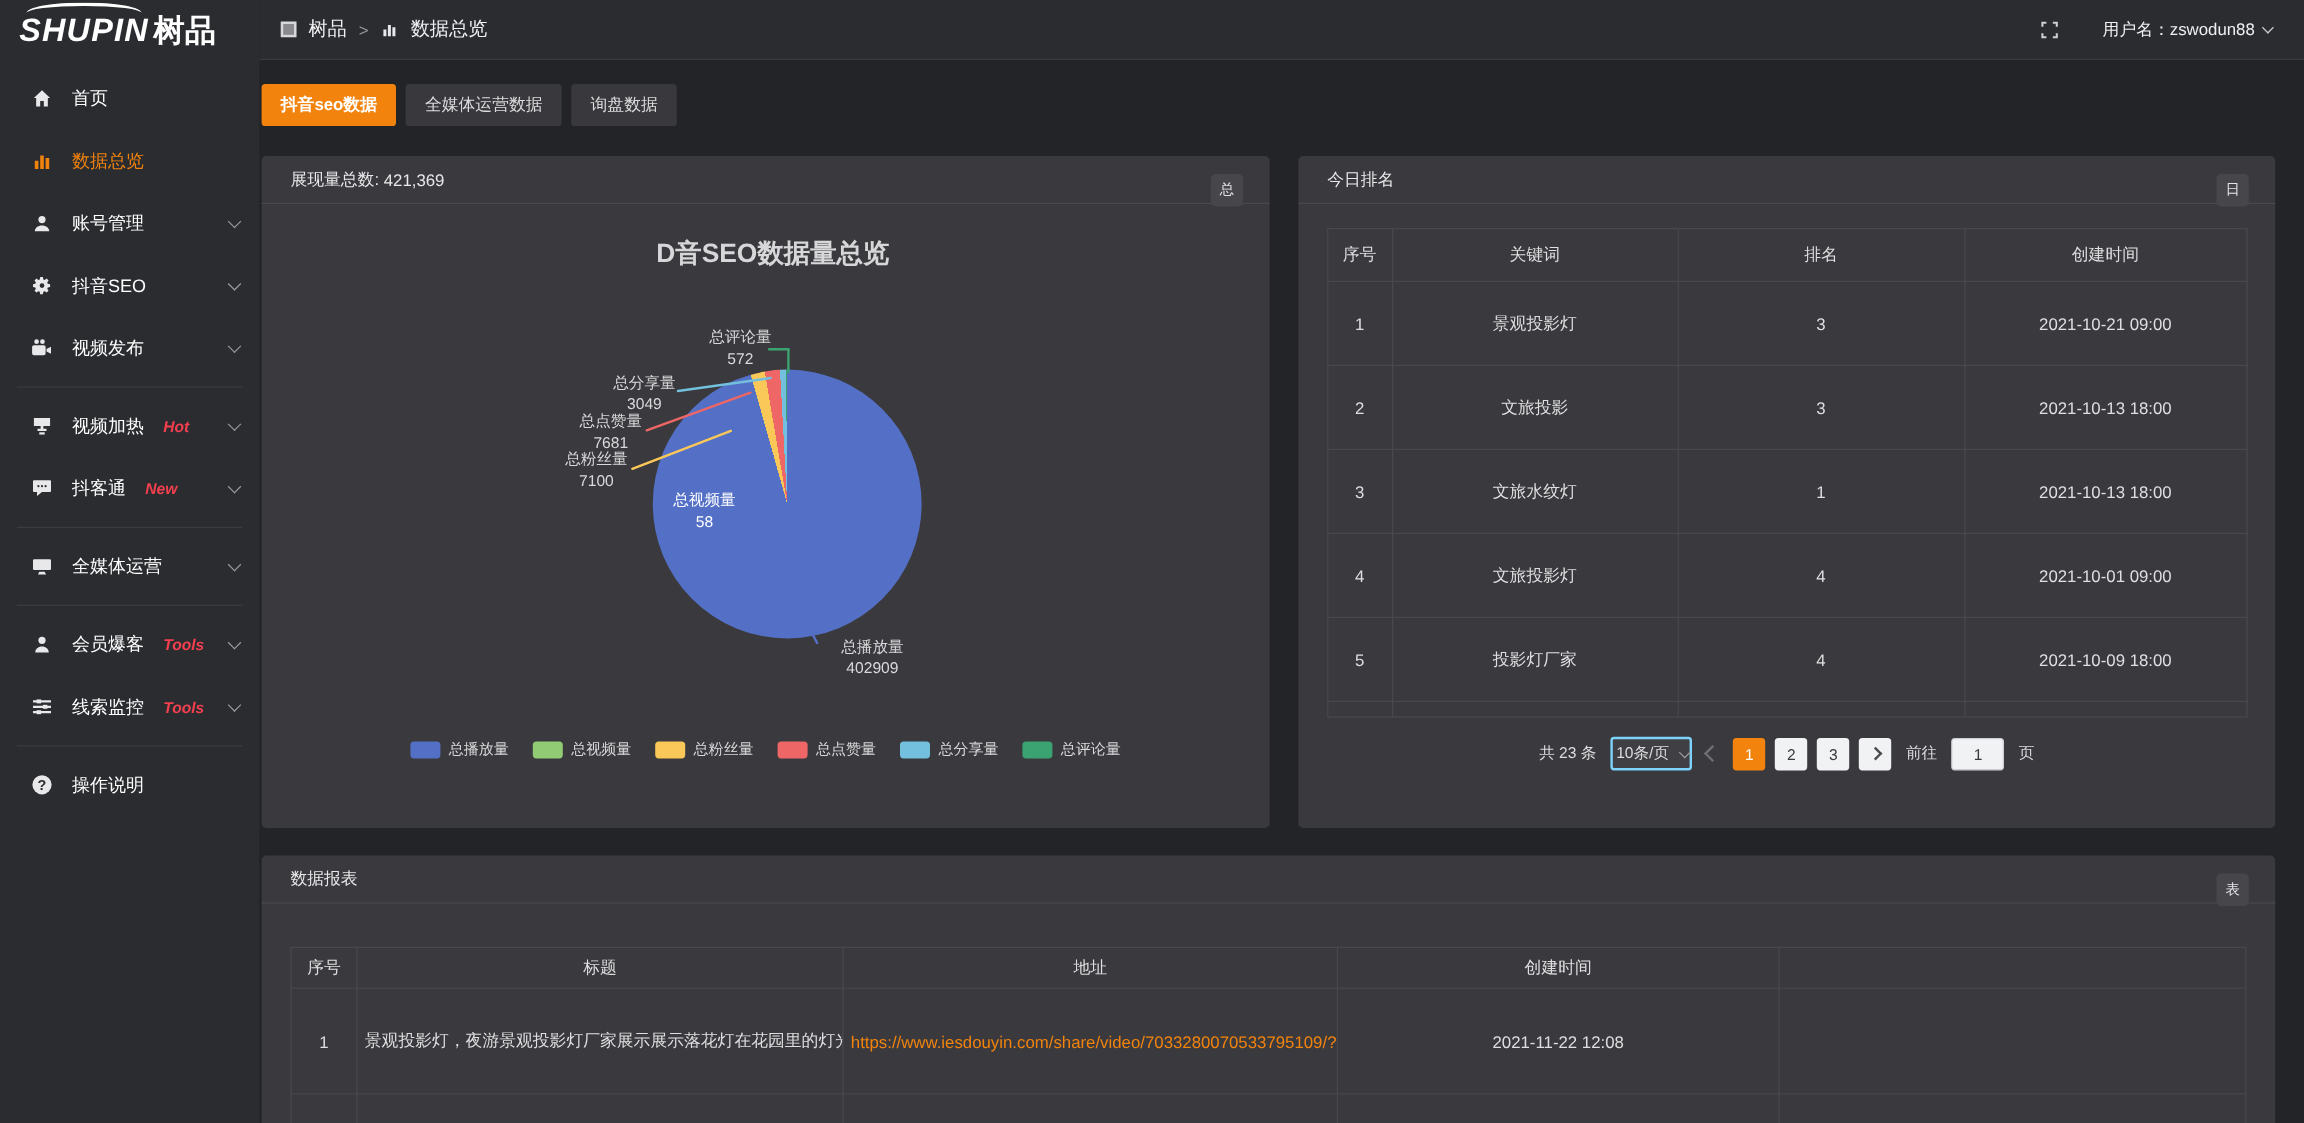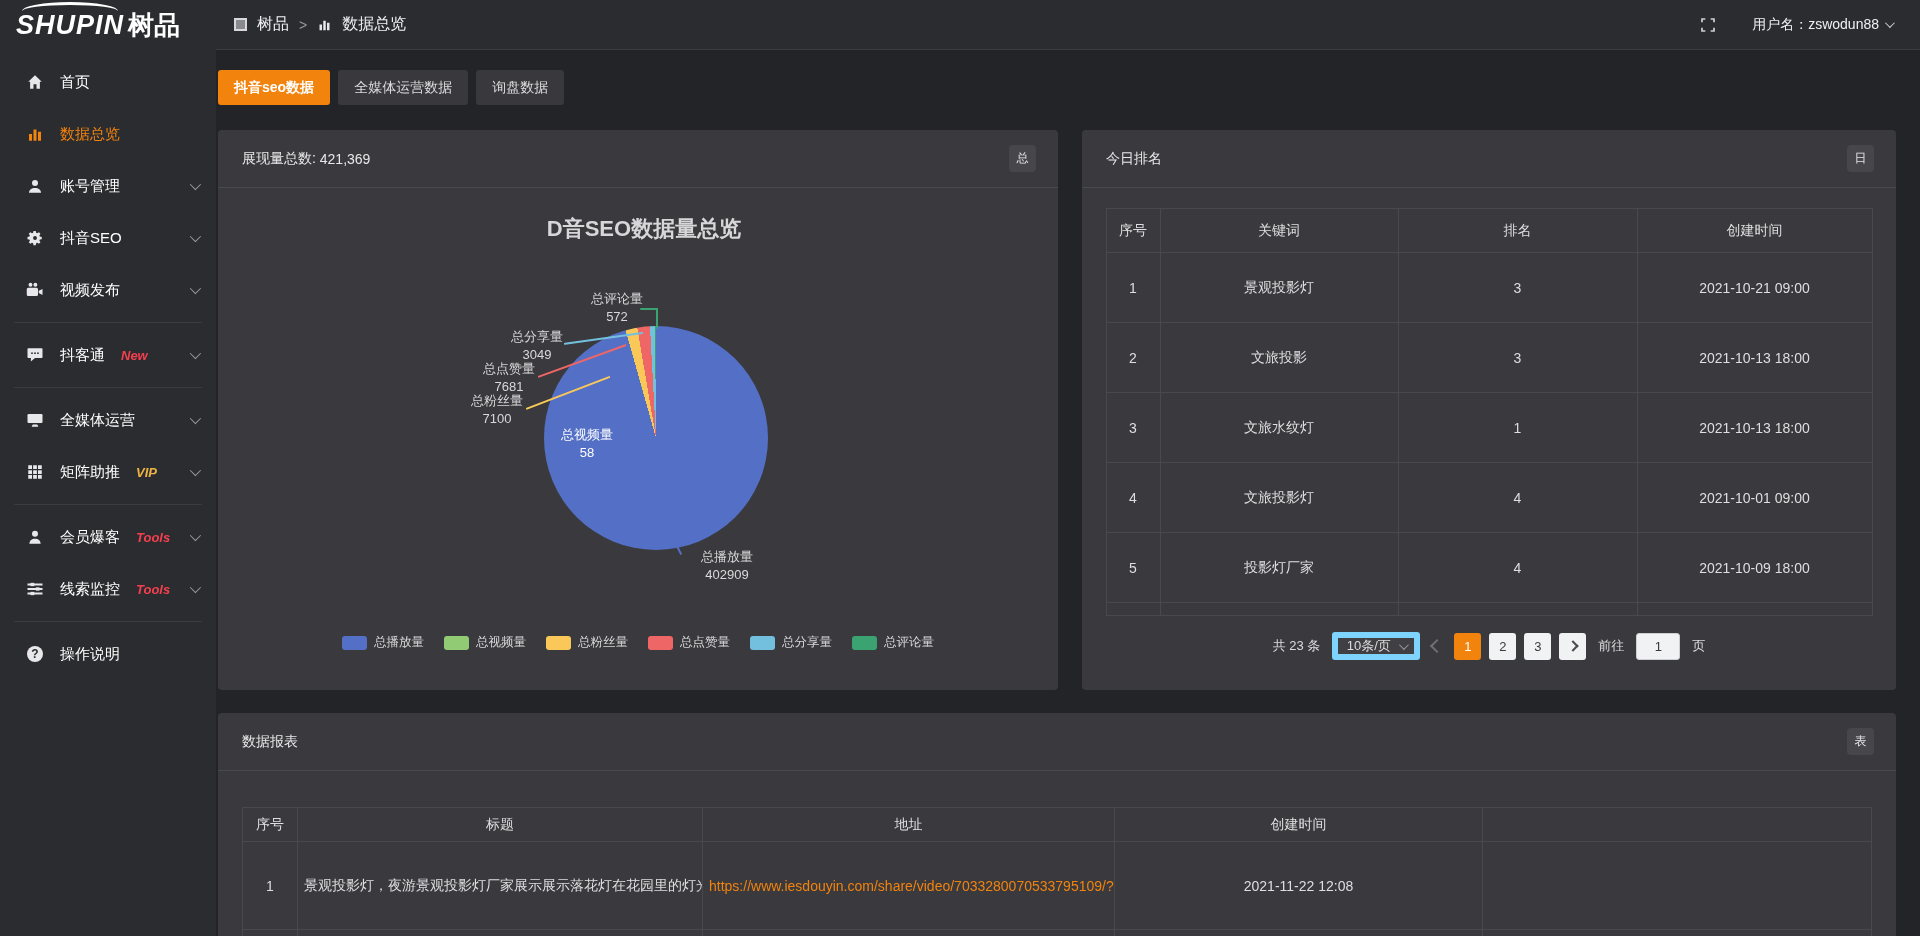--- a/index.html
+++ b/index.html
@@ -41,21 +41,21 @@
 
   
   .content { position:absolute; left:216px; top:50px; right:0; bottom:0; padding:20px 24px 0 2px; }
   .tabs { display:flex; gap:8px; margin-bottom:25px; }
   .tab { height:35px; padding:0 16px; display:flex; align-items:center; font-size:14px;
     background:#39393d; color:#dcdcde; border-radius:3px; cursor:pointer; }
   .tab.active { background:#f2830d; color:#fff; font-weight:bold; }
 
   .row-panels { display:flex; gap:24px; }
   .panel { background:#3a3a3e; border-radius:4px; position:relative; }
-  .panel-head { height:58px; display:flex; align-items:center; padding:0 24px;
+  .panel-head { height:40px; display:flex; align-items:center; padding:0 24px;
     border-bottom:1px solid #48494d; font-size:14px; color:#e8e8ea; }
   .corner-badge { position:absolute; right:22px; top:15px; width:27px; height:27px; background:#47474b;
     border-radius:4px; color:#e3e3e5; font-size:12px; display:flex; align-items:center; justify-content:center; cursor:pointer; }
 
   
   .panel.overview { width:840px; height:560px; }
   .chart-area { position:relative; margin:0 24px; height:470px; }
   .chart-title { position:absolute; top:26px; left:12px; right:0; text-align:center;
     font-size:22px; font-weight:bold; color:#d7d7d9; }
   .pie { position:absolute; left:302px; top:138px; width:224px; height:224px; border-radius:50%;
@@ -77,21 +77,21 @@
   .dtable td, .dtable th { border:1px solid #48494d; font-weight:normal; font-size:14px; color:#dfdfe1; }
   .dtable th { height:44px; }
   .panel.ranking { width:814px; height:560px; }
   .rank-table { width:766px; margin:20px auto 0; }
   .rank-table td { height:70px; text-align:center; }
   .rank-table th { text-align:center; }
   .rank-table tr.stub td { height:13px; }
 
   
   .pager { margin-top:16px; display:flex; align-items:center; justify-content:center; gap:12px; font-size:13px; color:#dcdcde; }
-  .psel { width:88px; height:28px; border:6px solid #7dd3fc; border-radius:3px; background:#404044;
+  .psel { width:68px; height:28px; border:2px solid #7dd3fc; border-radius:3px; background:#404044;
     display:flex; align-items:center; justify-content:center; gap:8px; font-size:13px; cursor:pointer; }
   .psel .chev-down { border-color:#9a9a9e; }
   .parrow { width:10px; height:10px; border-left:2px solid #6f6f73; border-bottom:2px solid #6f6f73;
     transform:rotate(45deg); cursor:pointer; }
   .pbtns { display:flex; gap:8px; align-items:center; }
   .pbtn { min-width:27px; height:27px; border-radius:3px; background:#f1f2f4; color:#3a3a3e;
     display:flex; align-items:center; justify-content:center; font-size:13px; cursor:pointer; }
   .pbtn.active { background:#f2830d; color:#fff; }
   .pnext { transform:rotate(-135deg); border-color:#4a4a4e; margin:0; width:8px; height:8px; border-width:2px; }
   .goto-input { width:44px; height:27px; border:1px solid #cfcfd3; border-radius:3px; background:#f1f2f4;
@@ -166,20 +166,31 @@
             <circle cx="12.5" cy="5" r="2.6" fill="currentColor"></circle>
             <path d="M3 9h11a2 2 0 0 1 2 2v7a2 2 0 0 1-2 2H3a2 2 0 0 1-2-2v-7a2 2 0 0 1 2-2zm14 4 5-2.5v8L17 16z" fill="currentColor"></path>
           </svg>
         </span>
       <span class="mlabel">视频发布</span>
       <span class="chev"></span>
     </div>
 
     <div class="mdivider"></div>
 
+    <div class="mitem">
+      <span class="micon">
+        <svg width="18" height="18" viewBox="0 0 24 24">
+            <path d="M3 3h18v9h-7.5v3h3.5v2.5H7V15h3.5v-3H3z" fill="currentColor"></path>
+            <rect x="9" y="19" width="6" height="2.5" fill="currentColor"></rect>
+          </svg>
+        </span>
+      <span class="mlabel">视频加热</span>
+      <span class="mbadge red">Hot</span>
+      <span class="chev"></span>
+    </div>
 
     <div class="mitem">
       <span class="micon">
         <svg width="18" height="18" viewBox="0 0 24 24">
             <path d="M3 3h18a1 1 0 0 1 1 1v11a1 1 0 0 1-1 1h-9l-5.5 4.5V16H3a1 1 0 0 1-1-1V4a1 1 0 0 1 1-1z" fill="currentColor"></path>
             <circle cx="8" cy="9.5" r="1.2" fill="#2b2c30"></circle>
             <circle cx="12" cy="9.5" r="1.2" fill="#2b2c30"></circle>
             <circle cx="16" cy="9.5" r="1.2" fill="#2b2c30"></circle>
           </svg>
         </span>
@@ -194,30 +205,20 @@
       <span class="micon">
         <svg width="18" height="18" viewBox="0 0 24 24">
             <rect x="2" y="4" width="20" height="12" rx="1.5" fill="currentColor"></rect>
             <path d="M9 18h6l1.5 3h-9z" fill="currentColor"></path>
           </svg>
         </span>
       <span class="mlabel">全媒体运营</span>
       <span class="chev"></span>
     </div>
 
-    <div class="mitem">
-      <span class="micon">
-        <svg width="18" height="18" viewBox="0 0 24 24">
-            <path d="M3 3h5v5H3zM9.5 3h5v5h-5zM16 3h5v5h-5zM3 9.5h5v5H3zM9.5 9.5h5v5h-5zM16 9.5h5v5h-5zM3 16h5v5H3zM9.5 16h5v5h-5zM16 16h5v5h-5z" fill="currentColor"></path>
-          </svg>
-        </span>
-      <span class="mlabel">矩阵助推</span>
-      <span class="mbadge gold">VIP</span>
-      <span class="chev"></span>
-    </div>
 
     <div class="mdivider"></div>
 
     <div class="mitem">
       <span class="micon">
         <svg width="18" height="18" viewBox="0 0 24 24">
             <circle cx="12" cy="7.5" r="4" fill="currentColor"></circle>
             <path d="M4.5 21c0-4.2 3.3-6.8 7.5-6.8s7.5 2.6 7.5 6.8z" fill="currentColor"></path>
           </svg>
         </span>

